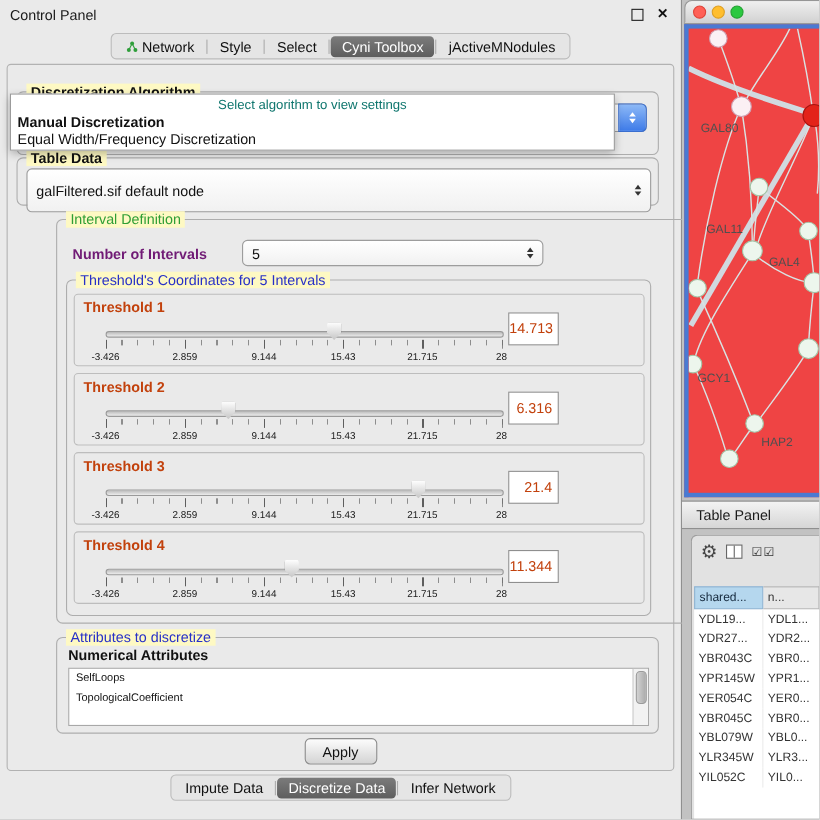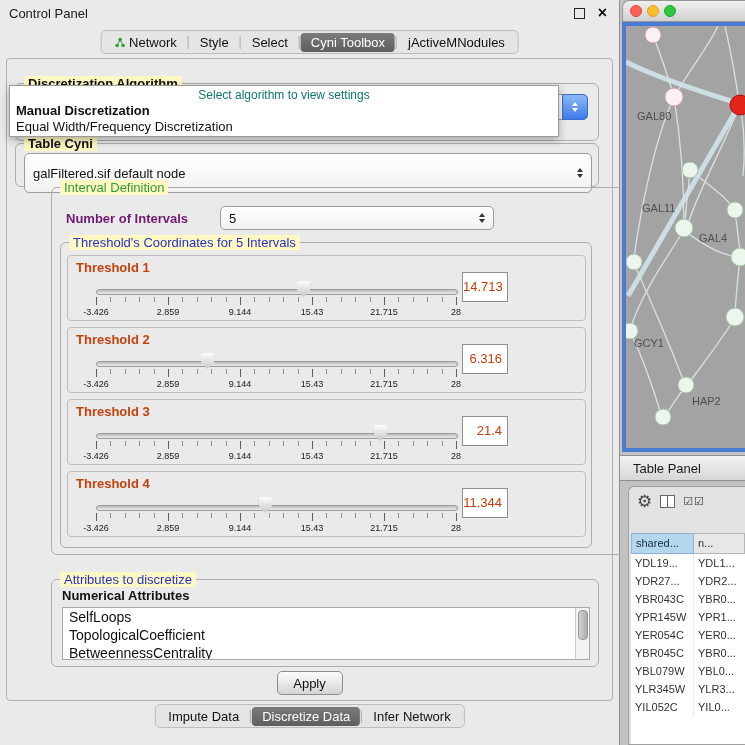--- a/index.html
+++ b/index.html
@@ -43,58 +43,58 @@
 
   .popup{position:absolute;left:2px;top:26px;width:548px;height:50px;background:#fff;border:1px solid #9b9b9b;
          box-shadow:0 3px 8px rgba(0,0,0,.3);z-index:40;}
   .popup-ph{height:16px;line-height:16px;text-align:center;color:#0f766e;font-size:12px;margin-top:1px;}
   .popup-opt{height:16px;line-height:16px;padding-left:6px;font-size:13px;color:#111;white-space:nowrap;}
   .popup-opt.bold{font-weight:bold;}
 
   .g-table{left:8px;top:84px;width:584px;height:44px;}
   .combo-table{position:absolute;left:8px;top:9px;width:568px;height:40px;}
 
-  .g-interval{left:44px;top:128px;width:598px;height:368px;padding-left:44px;}
+  .g-interval{left:44px;top:140px;width:598px;height:368px;padding-left:44px;}
   .num-label{position:absolute;left:14px;top:20px;font-size:13px;font-weight:bold;color:#701a75;line-height:22px;}
   .combo-num{position:absolute;left:168px;top:18px;width:274px;height:24px;}
 
   .g-thresh{position:absolute;left:8px;top:54px;width:532px;height:306px;}
   .tblock{position:absolute;left:6px;width:519px;height:66px;border:1px solid #bdbdbd;border-radius:4px;background:#eaeaea;box-sizing:border-box;}
   .tlabel{position:absolute;left:8px;top:4px;font-size:13px;font-weight:bold;color:#c2410c;}
   .track{position:absolute;left:28px;top:33px;width:360px;height:4px;background:linear-gradient(#bdbdbd,#ececec);border:1px solid #9a9a9a;border-radius:3px;}
   .thumb{position:absolute;top:25px;width:13px;height:16px;background:linear-gradient(#fefefe,#c6c6c6);
          clip-path:polygon(8% 0,92% 0,100% 12%,100% 58%,50% 100%,0 58%,0 12%);filter:drop-shadow(0 0 1px #666);}
   .ticks-minor{position:absolute;left:28px;top:41px;width:361px;height:5px;
          background:repeating-linear-gradient(90deg,#8d8d8d 0,#8d8d8d 1px,transparent 1px,transparent 14.4px);}
   .ticks-major{position:absolute;left:28px;top:41px;width:361px;height:8px;
          background:repeating-linear-gradient(90deg,#5e5e5e 0,#5e5e5e 1px,transparent 1px,transparent 72px);}
   .scale-lb{position:absolute;top:51px;transform:translateX(-50%);font-size:9px;color:#1a1a1a;white-space:nowrap;}
   .vbox{position:absolute;left:394px;top:16px;width:46px;height:30px;background:#fff;border:1px solid #8f8f8f;box-sizing:border-box;
         font-size:13px;color:#c2410c;text-align:right;line-height:28px;padding-right:5px;}
 
   .g-attr{left:44px;top:520px;width:548px;height:88px;}
   .attr-label{position:absolute;left:10px;top:8px;font-size:13px;font-weight:bold;color:#111;}
   .attr-list{position:absolute;left:10px;top:27px;width:528px;height:53px;background:#fff;border:1px solid #a8a8a8;box-sizing:border-box;overflow:hidden;}
-  .attr-item{font-size:14px;line-height:18px;padding-left:6px;color:#111;white-space:nowrap;}
+  .attr-item{font-size:10px;line-height:18px;padding-left:6px;color:#111;white-space:nowrap;}
   .vscroll{position:absolute;right:0;top:0;bottom:0;width:13px;background:#f2f2f2;border-left:1px solid #ccc;}
   .vthumb{position:absolute;left:2px;top:2px;width:8px;height:28px;border-radius:4px;background:linear-gradient(90deg,#d2d2d2,#ababab);border:1px solid #9a9a9a;}
 
   .apply-btn{position:absolute;left:50%;transform:translateX(-50%);top:612px;width:66px;height:24px;border:1px solid #8d8d8d;border-radius:5px;
              background:linear-gradient(#fcfcfc,#d4d4d4);font-size:13px;color:#111;font-family:inherit;padding:0;}
 
   
   .right-col{position:absolute;left:620px;top:0;width:125px;height:745px;background:#c2c2c2;}
   .net-window{position:absolute;left:2px;top:0;width:123px;height:452px;}
   .net-titlebar{position:absolute;left:0;top:0;right:0;height:22px;background:linear-gradient(#f0f0f0,#d1d1d1);
         border:1px solid #969696;border-right:0;border-top-left-radius:7px;box-sizing:border-box;display:flex;align-items:center;gap:5px;padding-left:7px;}
   .tl{width:12px;height:12px;border-radius:50%;box-sizing:border-box;}
   .tl-red{background:#ff6056;border:1px solid #df4439;}
   .tl-yellow{background:#ffbe2e;border:1px solid #dfa023;}
   .tl-green{background:#2bc840;border:1px solid #24a333;}
-  .net-frame{position:absolute;left:0;top:22px;right:0;bottom:0;border:4px solid #4a7ad2;border-right:0;background:#a3a3a3;box-sizing:border-box;overflow:hidden;}
+  .net-frame{position:absolute;left:0;top:22px;right:0;bottom:0;border:4px solid #4a7ad2;border-right:0;background:#ef4444;box-sizing:border-box;overflow:hidden;}
   #net-svg{display:block;}
   .edge-thin{stroke:#d9e2e2;stroke-width:1.3;fill:none;}
   .edge-thick{stroke:#cfe2e8;stroke-width:5;fill:none;opacity:.95;}
 
   .tp-header{position:absolute;left:0;top:455px;width:125px;height:26px;background:linear-gradient(#f3f3f3,#d6d6d6);
         border-top:1px solid #8f8f8f;border-bottom:1px solid #8f8f8f;box-sizing:border-box;display:flex;align-items:center;padding-left:13px;font-size:13px;color:#1a1a1a;}
 
   .table-window{position:absolute;left:8px;top:486px;width:117px;height:259px;background:#e2e2e2;border:1px solid #9f9f9f;border-right:0;
         border-radius:6px 0 0 0;box-sizing:border-box;}
   .tb-toolbar{position:absolute;left:0;top:0;right:0;height:42px;display:flex;align-items:flex-start;gap:8px;padding:6px 0 0 8px;}
@@ -168,21 +168,21 @@
         </div>
       </div>
 
       <div class="popup">
         <div class="popup-ph">Select algorithm to view settings</div>
         <div class="popup-opt bold">Manual Discretization</div>
         <div class="popup-opt">Equal Width/Frequency Discretization</div>
       </div>
 
       <div class="group g-table">
-        <span class="gl gl-bold">Table Cyni</span>
+        <span class="gl gl-bold">Table Data</span>
         <div class="combo combo-table">
           <span class="combo-text">galFiltered.sif default node</span>
           <span class="spin">
               <span class="arr-up"></span>
               <span class="arr-down"></span>
             </span>
         </div>
       </div>
 
       <div class="group g-interval">
@@ -258,21 +258,20 @@
         </div>
       </div>
 
       <div class="group g-attr">
         <span class="gl gl-blue">Attributes to discretize</span>
         <div class="attr-label">Numerical Attributes</div>
         <div class="attr-list">
           <div id="attr-items">
               <div class="attr-item">SelfLoops</div>
               <div class="attr-item">TopologicalCoefficient</div>
-              <div class="attr-item">BetweennessCentrality</div>
             </div>
           <div class="vscroll">
               <div class="vthumb"></div>
             </div>
         </div>
       </div>
 
       <button class="apply-btn">Apply</button>
     </div>
 

